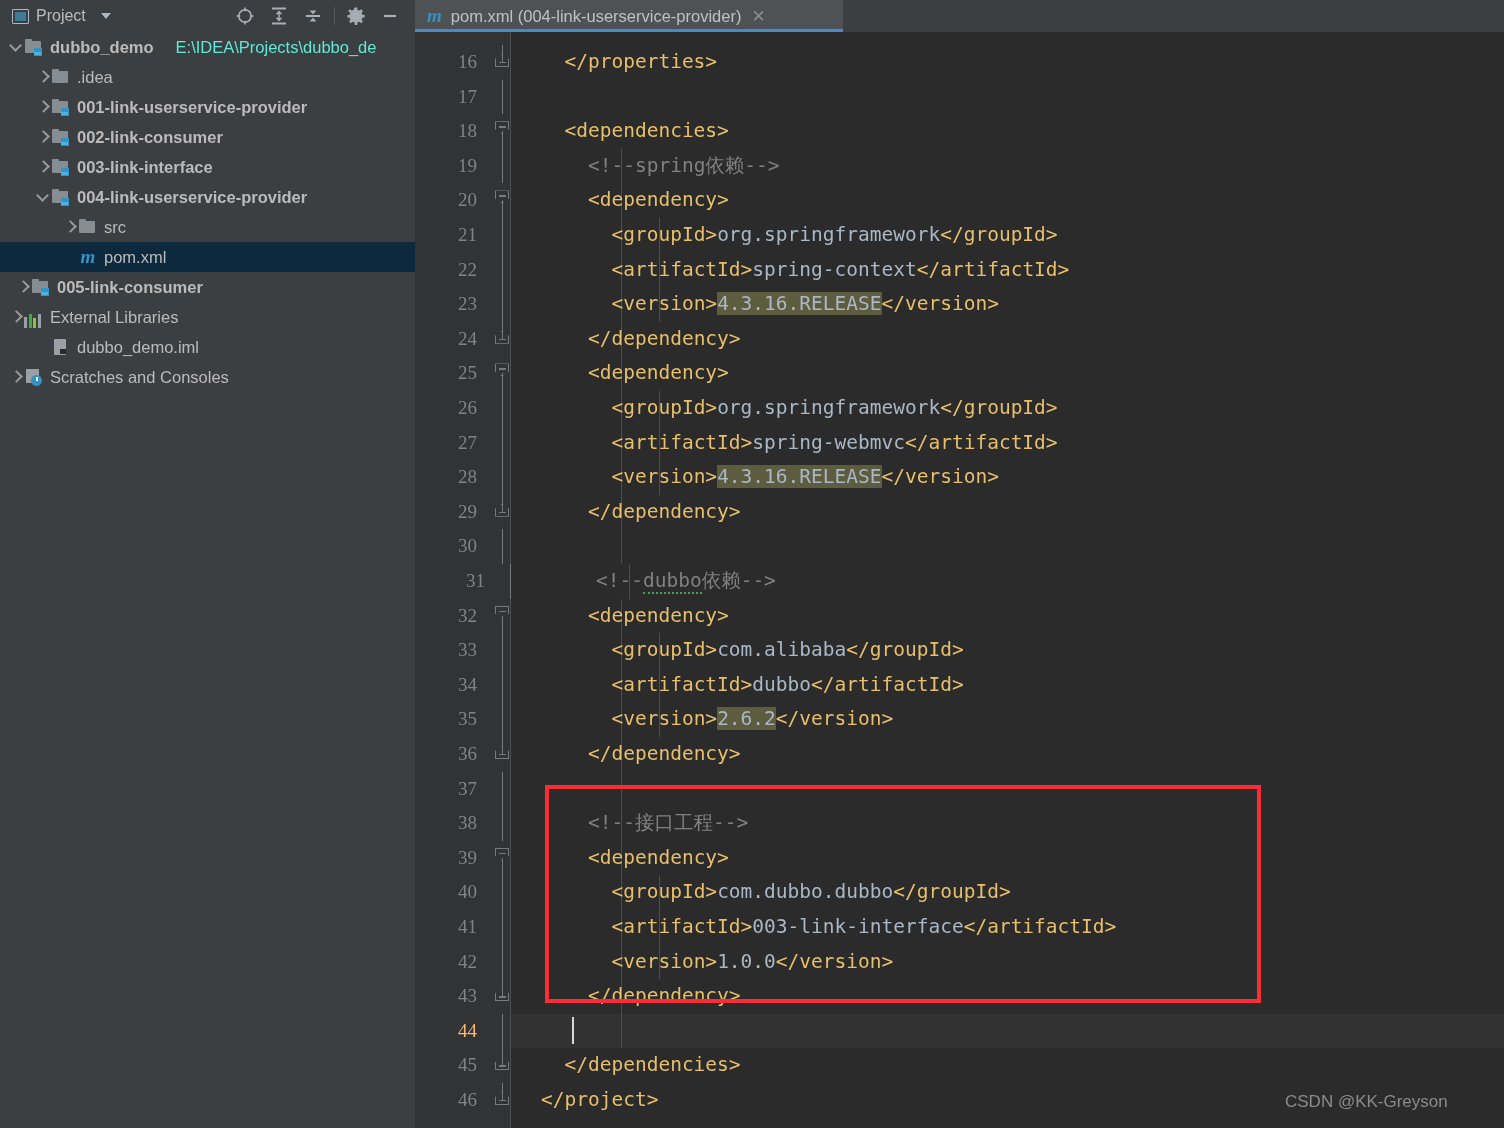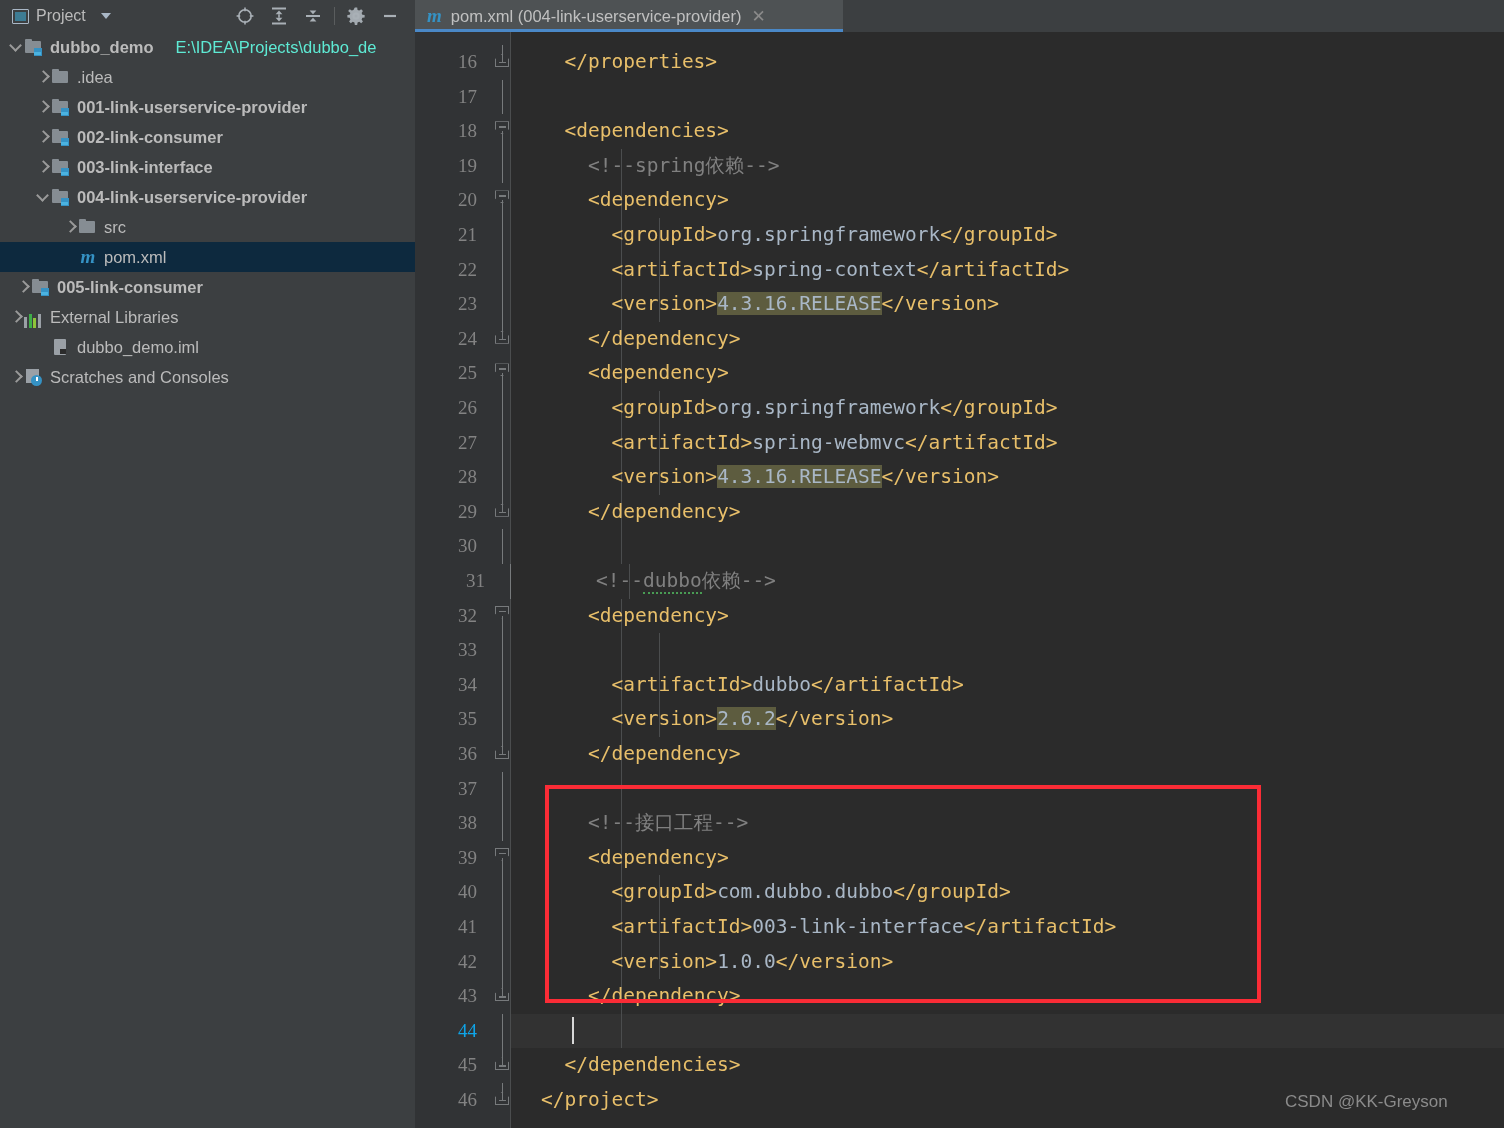--- a/index.html
+++ b/index.html
@@ -145,21 +145,21 @@
   .foldline{position:absolute;left:95px;top:0;width:1px;height:1096px;background:#4b4d4e;}
 
   .line{
     position:relative;height:34.6px;
   }
   .lno{
     position:absolute;left:0;top:0;width:62px;height:34.6px;line-height:34.6px;
     text-align:right;color:#838383;
     font-family:Liberation Serif, serif;font-size:19px;
   }
-  .lno.cur{color:#0ea5e9;}
+  .lno.cur{color:#fdba74;}
   .code{
     position:absolute;left:126px;top:0;height:34.6px;line-height:34.6px;
     font-family:"DejaVu Sans Mono","Liberation Mono",monospace;
     font-size:19.5px;white-space:pre;
   }
   .curline{position:absolute;left:96px;top:0;width:993px;height:34.6px;background:#323232;}
 
   
   .tag{color:#e8bf6a;}
   .txt{color:#a9b7c6;}
@@ -511,20 +511,21 @@
             <div class="iguide" style="left: 206px;"></div>
             <div class="code"><span class="txt">    </span><span class="tag">&lt;dependency&gt;</span></div>
           </div>
           <div class="line" style="position: absolute; left: 0px; top: 601.2px; width: 1089px;">
             <div class="lno">33</div>
             <div class="fold">
               <div class="stem"></div>
             </div>
             <div class="iguide" style="left: 206px;"></div>
             <div class="iguide" style="left: 244px;"></div>
+            <div class="code"><span class="txt">      </span><span class="tag">&lt;groupId&gt;</span><span class="txt">com.alibaba</span><span class="tag">&lt;/groupId&gt;</span></div>
           </div>
           <div class="line" style="position: absolute; left: 0px; top: 635.8px; width: 1089px;">
             <div class="lno">34</div>
             <div class="fold">
               <div class="stem"></div>
             </div>
             <div class="iguide" style="left: 206px;"></div>
             <div class="iguide" style="left: 244px;"></div>
             <div class="code"><span class="txt">      </span><span class="tag">&lt;artifactId&gt;</span><span class="txt">dubbo</span><span class="tag">&lt;/artifactId&gt;</span></div>
           </div>

